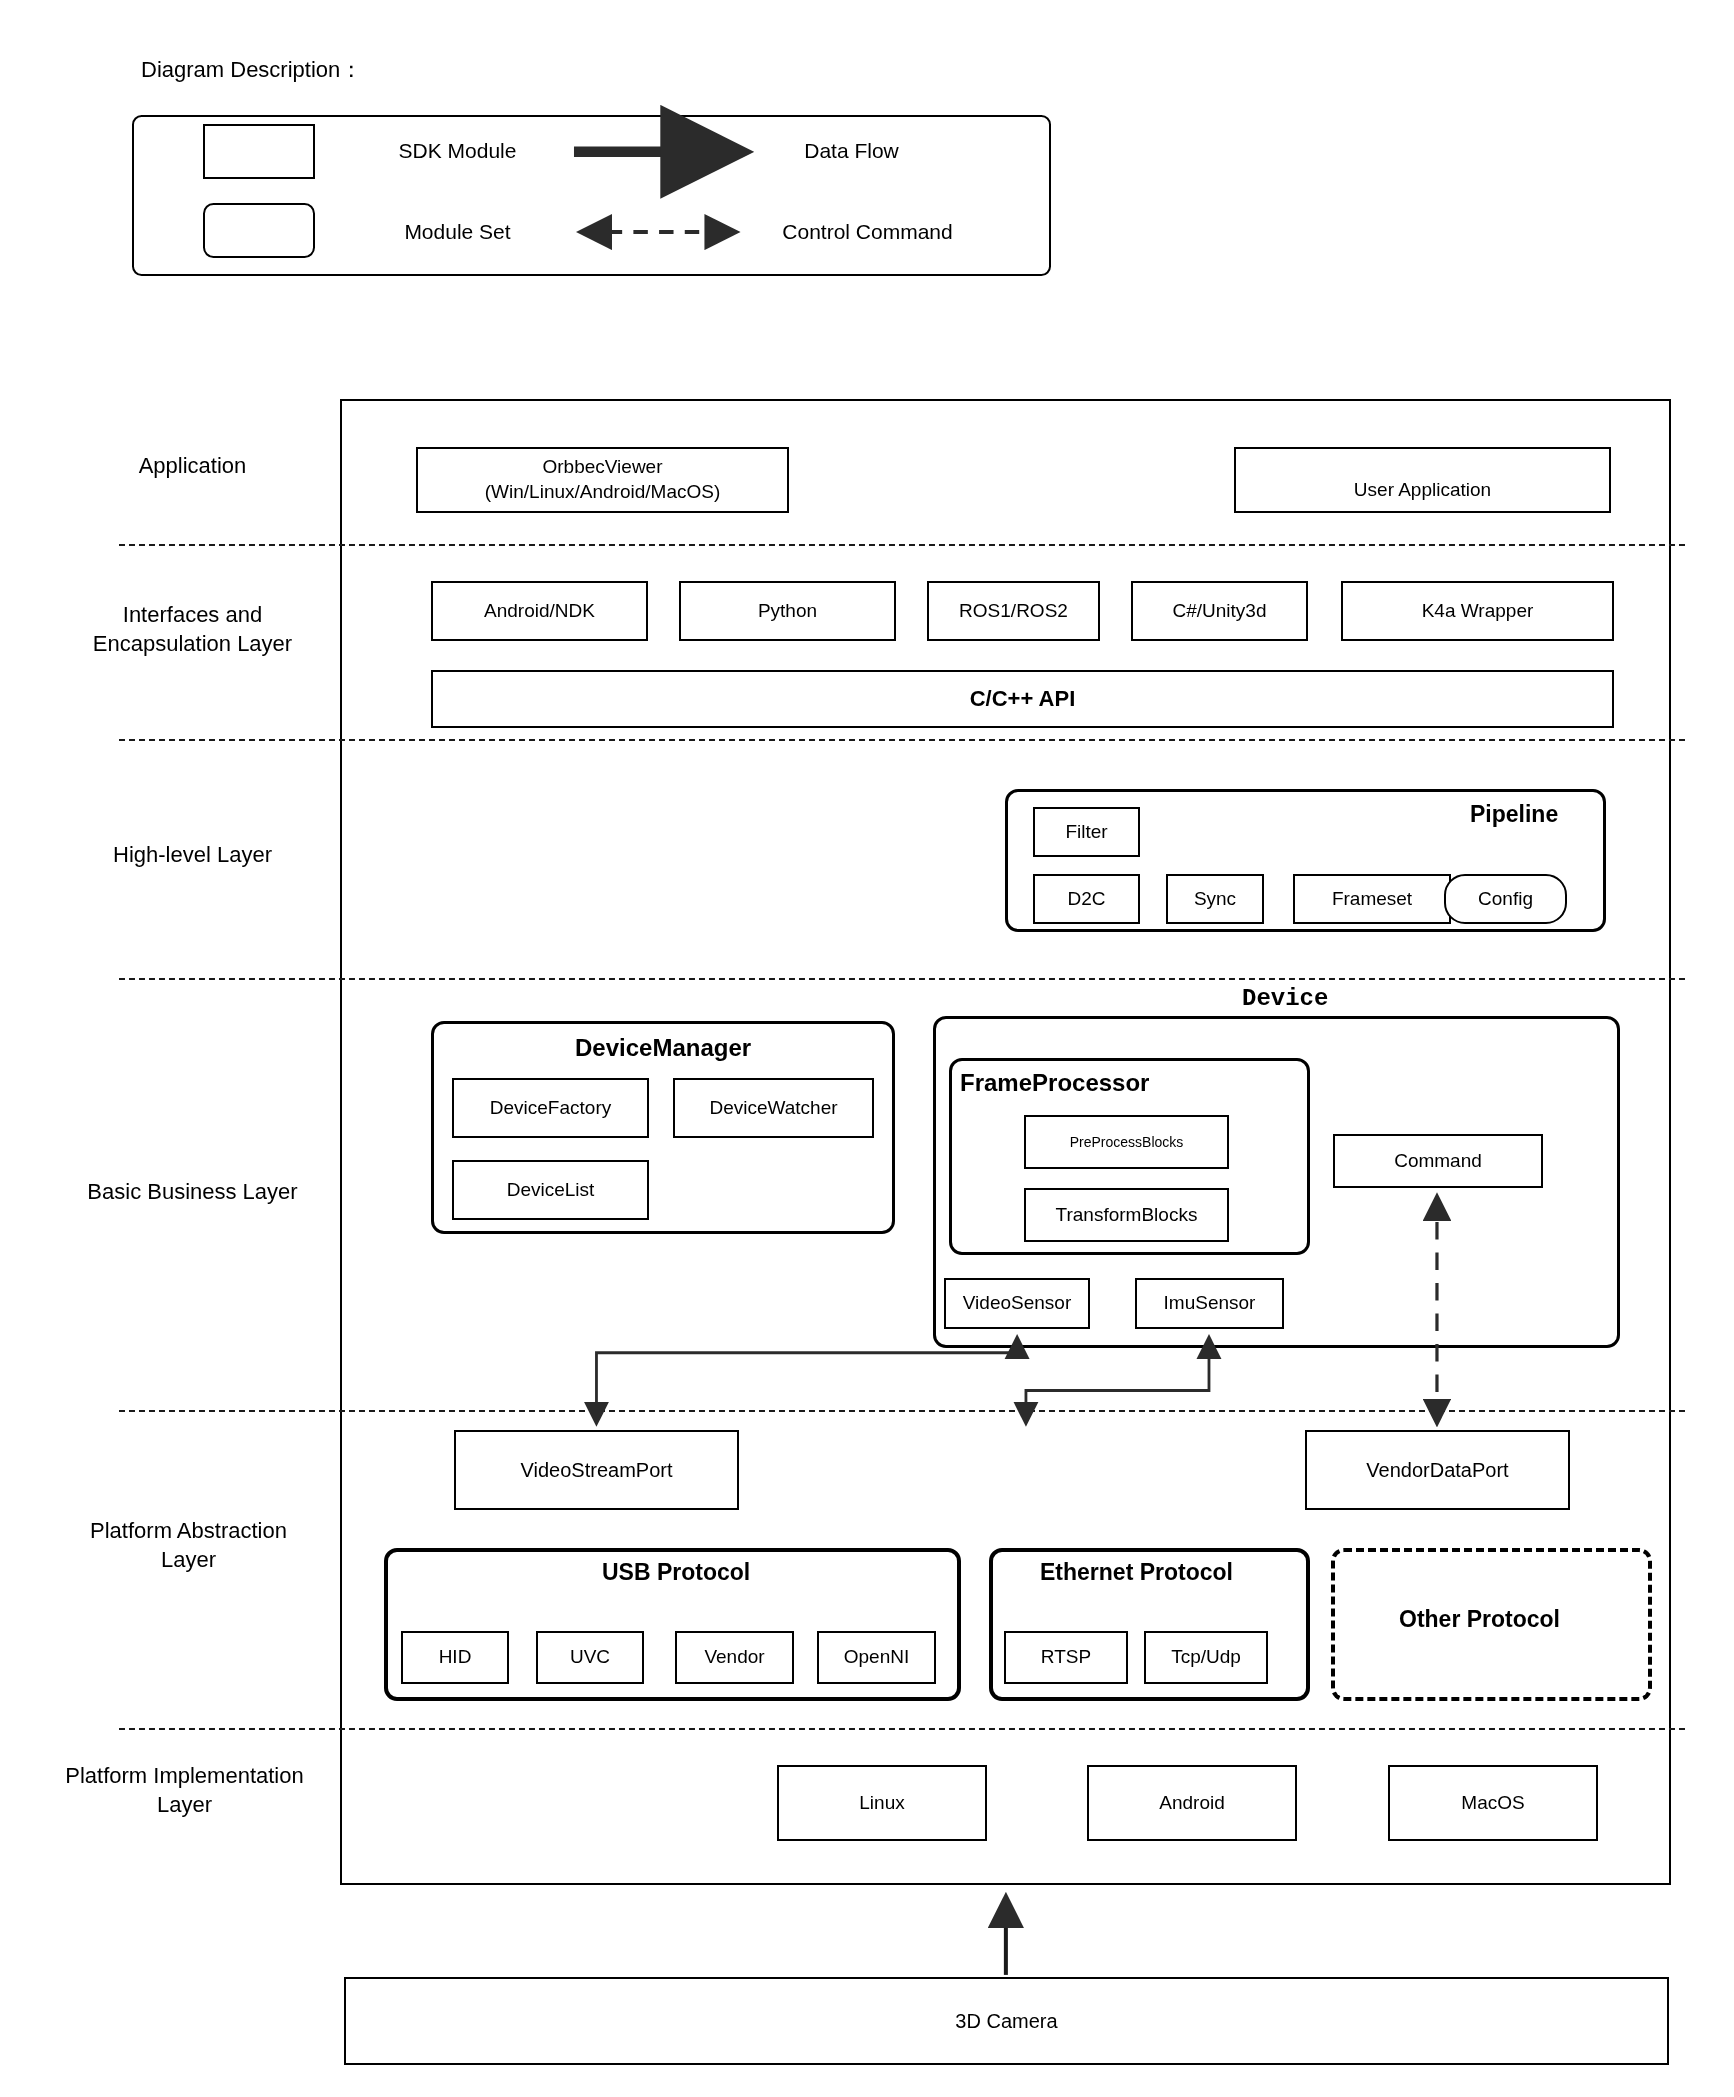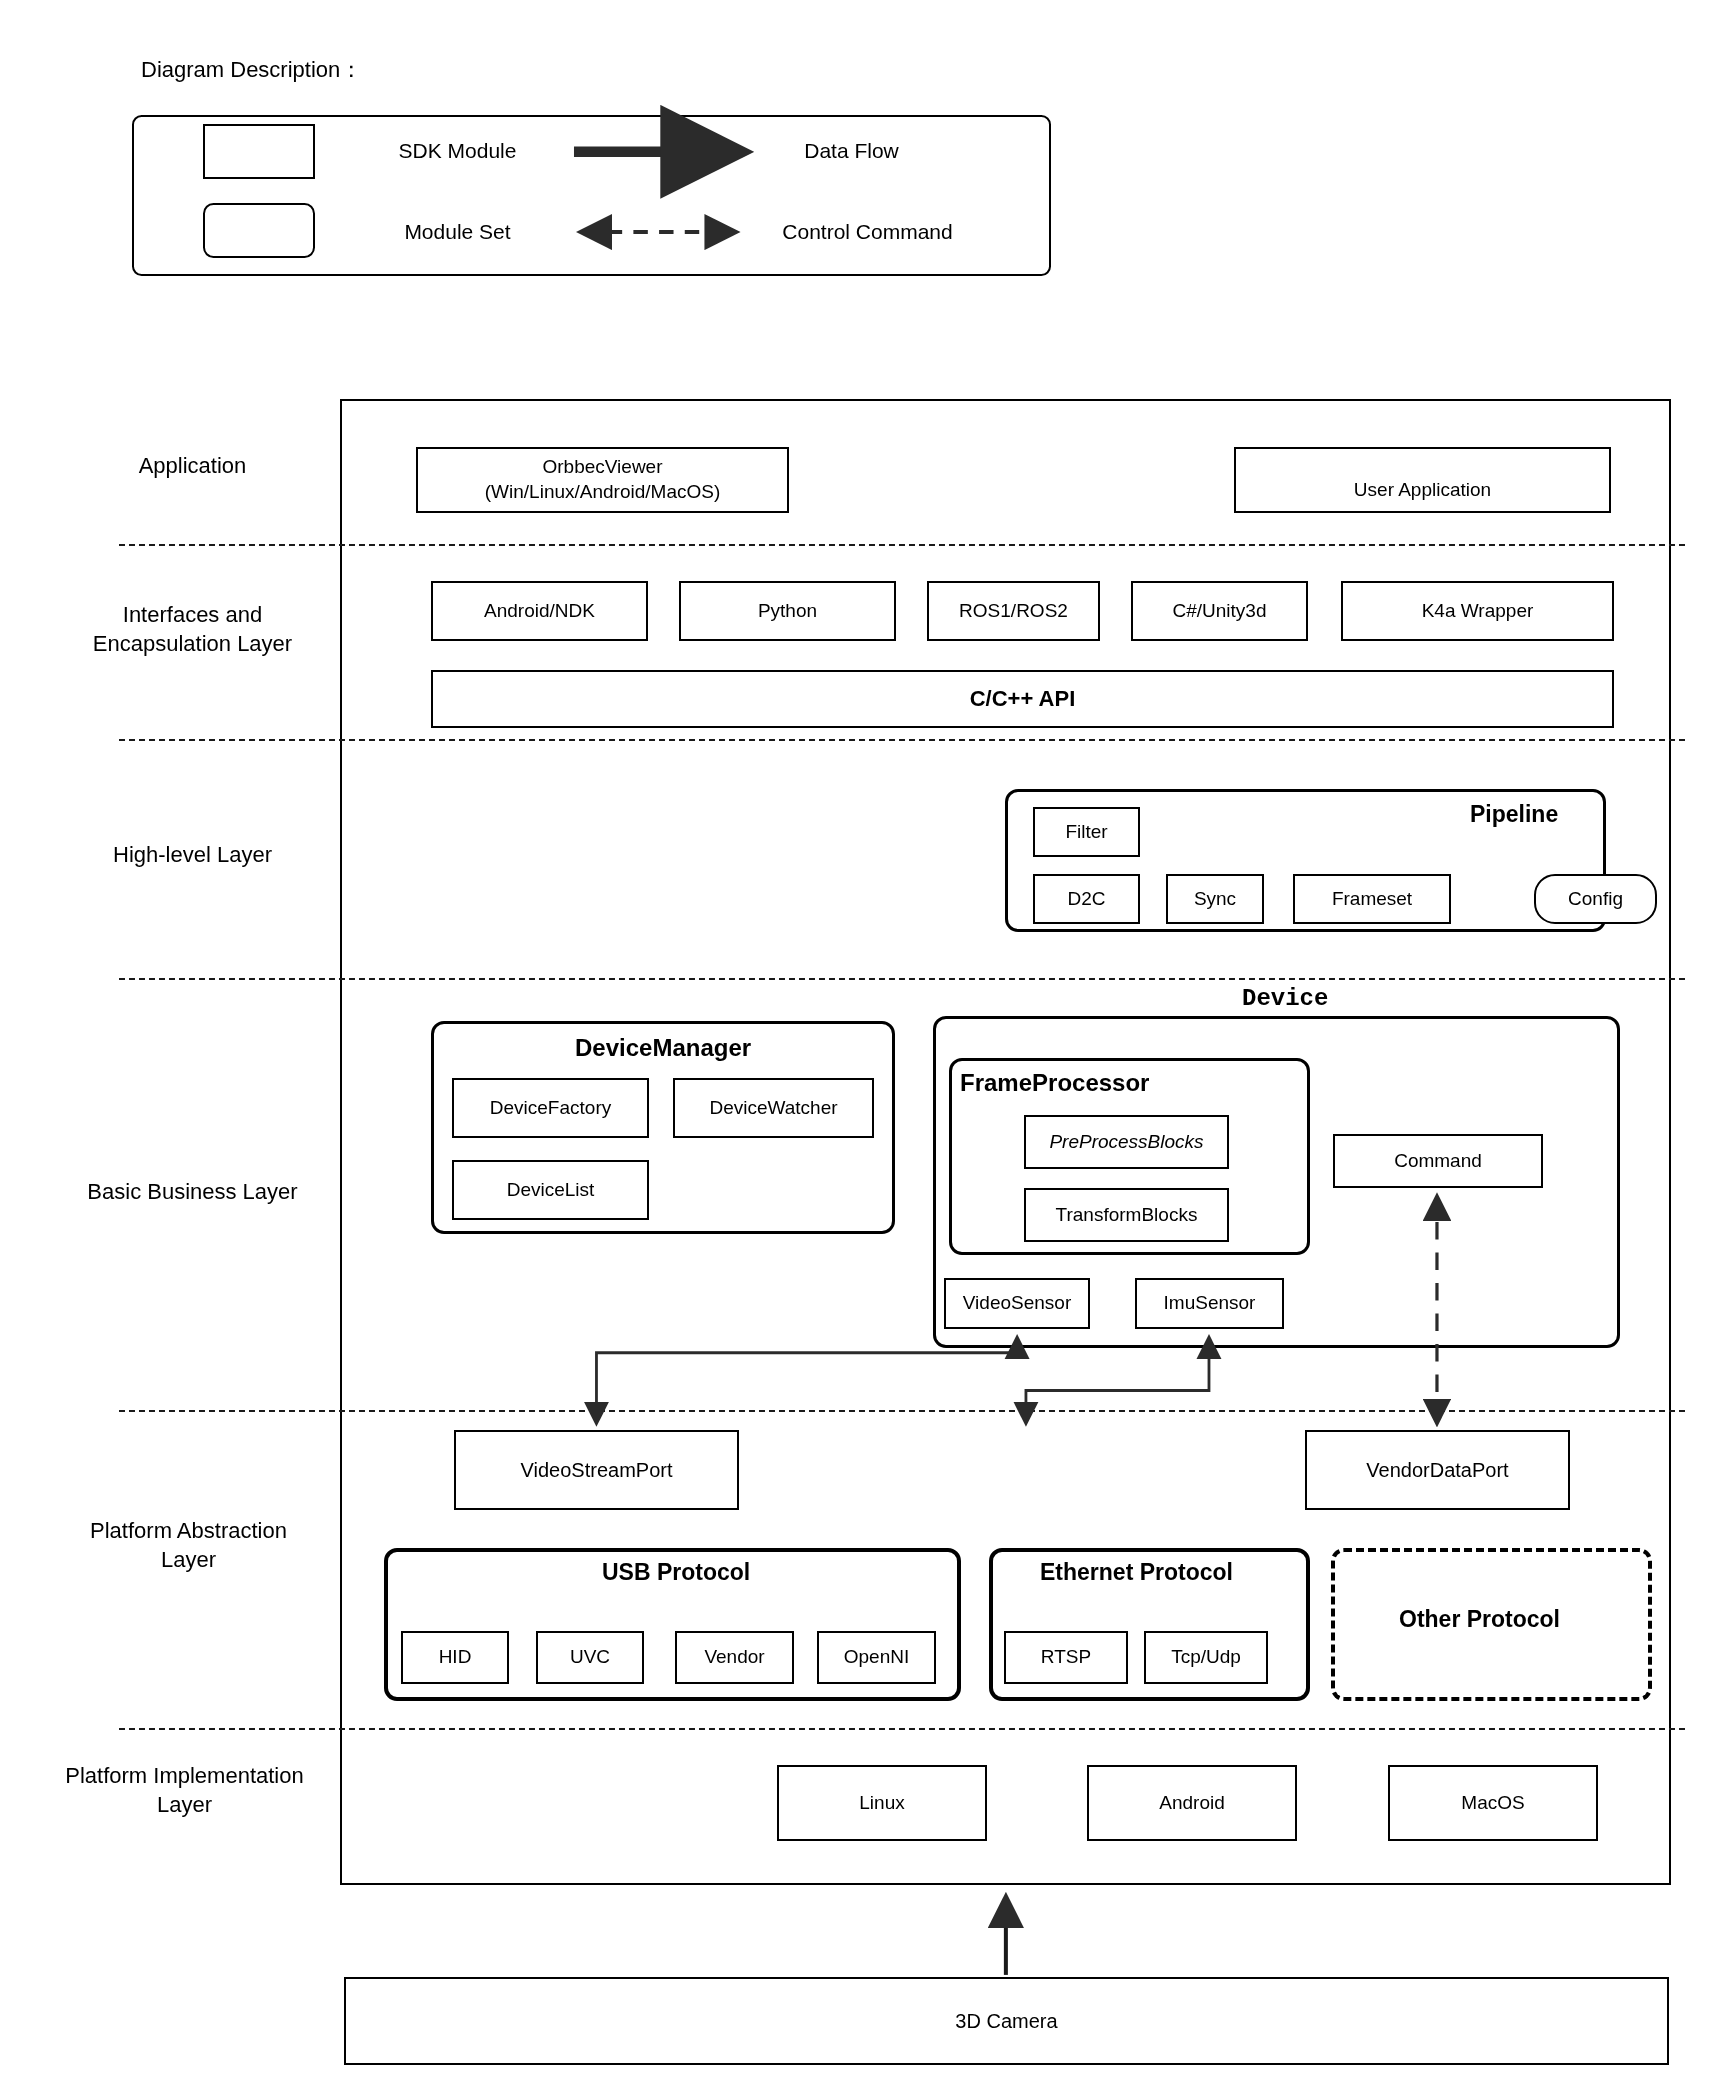--- a/index.html
+++ b/index.html
@@ -146,36 +146,36 @@
 
   <div class="box" style="left:431px; top:670px; width:1183px; height:58px; font-size:22px; font-weight:bold;">C/C++ API</div>
 
   <div class="group round thick" style="left:1005px; top:789px; width:601px; height:143px;"></div>
   <div class="grp-title" style="left:1470px; top:801px; font-size:23px;">Pipeline</div>
 
   <div class="box" style="left:1033px; top:807px; width:107px; height:50px; font-size:19px;">Filter</div>
   <div class="box" style="left:1033px; top:874px; width:107px; height:50px; font-size:19px;">D2C</div>
   <div class="box" style="left:1166px; top:874px; width:98px; height:50px; font-size:19px;">Sync</div>
   <div class="box" style="left:1293px; top:874px; width:158px; height:50px; font-size:19px;">Frameset</div>
-  <div class="box" style="left:1534px; top:874px; width:123px; height:50px; font-size:19px;border-radius:21px;">Config</div>
+  <div class="box" style="left:1444px; top:874px; width:123px; height:50px; font-size:19px;border-radius:21px;">Config</div>
 
   <div class="group round thick" style="left:431px; top:1021px; width:464px; height:213px;"></div>
   <div class="grp-title" style="left:575px; top:1034px; font-size:24px;">DeviceManager</div>
 
   <div class="box" style="left:452px; top:1078px; width:197px; height:60px; font-size:19px;">DeviceFactory</div>
   <div class="box" style="left:673px; top:1078px; width:201px; height:60px; font-size:19px;">DeviceWatcher</div>
   <div class="box" style="left:452px; top:1160px; width:197px; height:60px; font-size:19px;">DeviceList</div>
 
   <div class="group round thick" style="left:933px; top:1016px; width:687px; height:332px;"></div>
   <div class="grp-title" style="left:1242px; top:985px; font-size:24px;font-family:Liberation Mono, monospace;">Device</div>
 
   <div class="group round thick" style="left:949px; top:1058px; width:361px; height:197px;"></div>
   <div class="grp-title" style="left:960px; top:1069px; font-size:24px;">FrameProcessor</div>
 
-  <div class="box" style="left:1024px; top:1115px; width:205px; height:54px; font-size:19px;font-style:italic;">PreProcessBlocks</div>
+  <div class="box" style="left:1024px; top:1115px; width:205px; height:54px; font-size:14px;">PreProcessBlocks</div>
   <div class="box" style="left:1024px; top:1188px; width:205px; height:54px; font-size:19px;">TransformBlocks</div>
 
   <div class="box" style="left:1333px; top:1134px; width:210px; height:54px; font-size:19px;">Command</div>
 
   <div class="box" style="left:944px; top:1278px; width:146px; height:51px; font-size:19px;">VideoSensor</div>
   <div class="box" style="left:1135px; top:1278px; width:149px; height:51px; font-size:19px;">ImuSensor</div>
 
   <div class="box" style="left:454px; top:1430px; width:285px; height:80px; font-size:20px;">VideoStreamPort</div>
   <div class="box" style="left:1305px; top:1430px; width:265px; height:80px; font-size:20px;">VendorDataPort</div>
 

